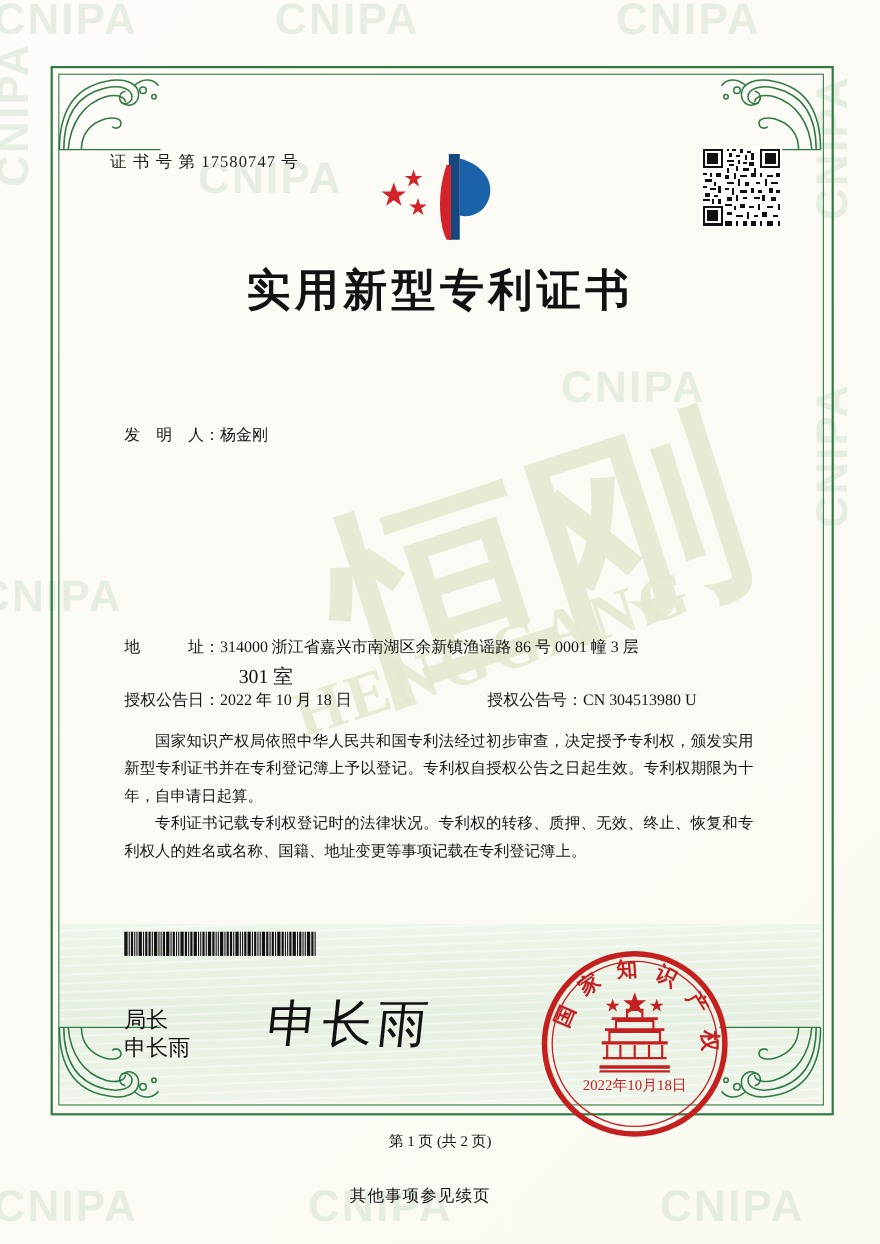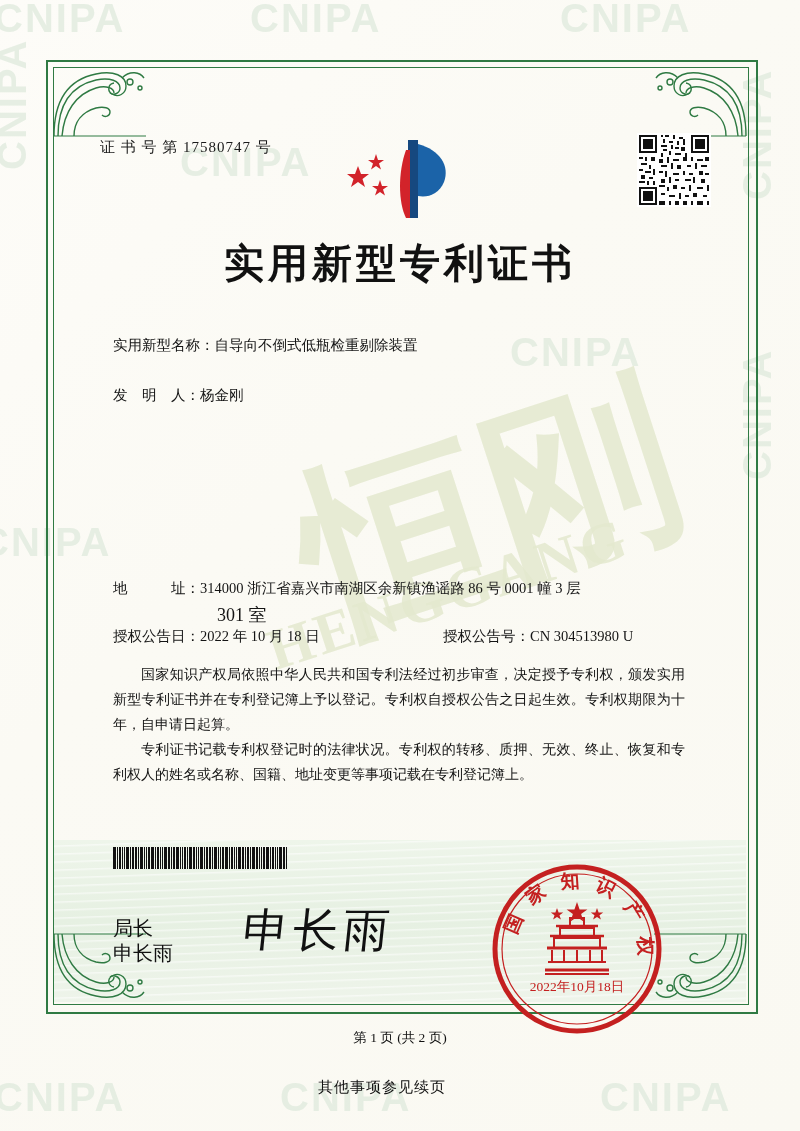--- a/index.html
+++ b/index.html
@@ -422,23 +422,20 @@
           <rect x="23" y="34" width="2" height="2"></rect>
             <rect x="27" y="34" width="1" height="2"></rect>
             <rect x="30" y="34" width="3" height="2"></rect>
           <rect x="35" y="34" width="1" height="2"></rect>
         </g>
       </svg>
     </div>
 
     <div class="title">实用新型专利证书</div>
 
-    <div class="field" style="top:336px;">
-      <span class="lbl">实用新型名称：</span><span class="val">自导向不倒式低瓶检重剔除装置</span>
-    </div>
     <div class="field" style="top:386px;">
       <span class="lbl">发　明　人：</span><span class="val">杨金刚</span>
     </div>
     <div class="field" style="top:579px;">
       <span class="lbl">地　　　址：</span><span class="val">314000 浙江省嘉兴市南湖区余新镇渔谣路 86 号 0001 幢 3 层</span>
     </div>
     <div class="addr-2" style="top:603px;">301 室</div>
 
     <div class="field" style="top:627px;">
       <span class="lbl">授权公告日：</span><span class="val">2022 年 10 月 18 日</span>

